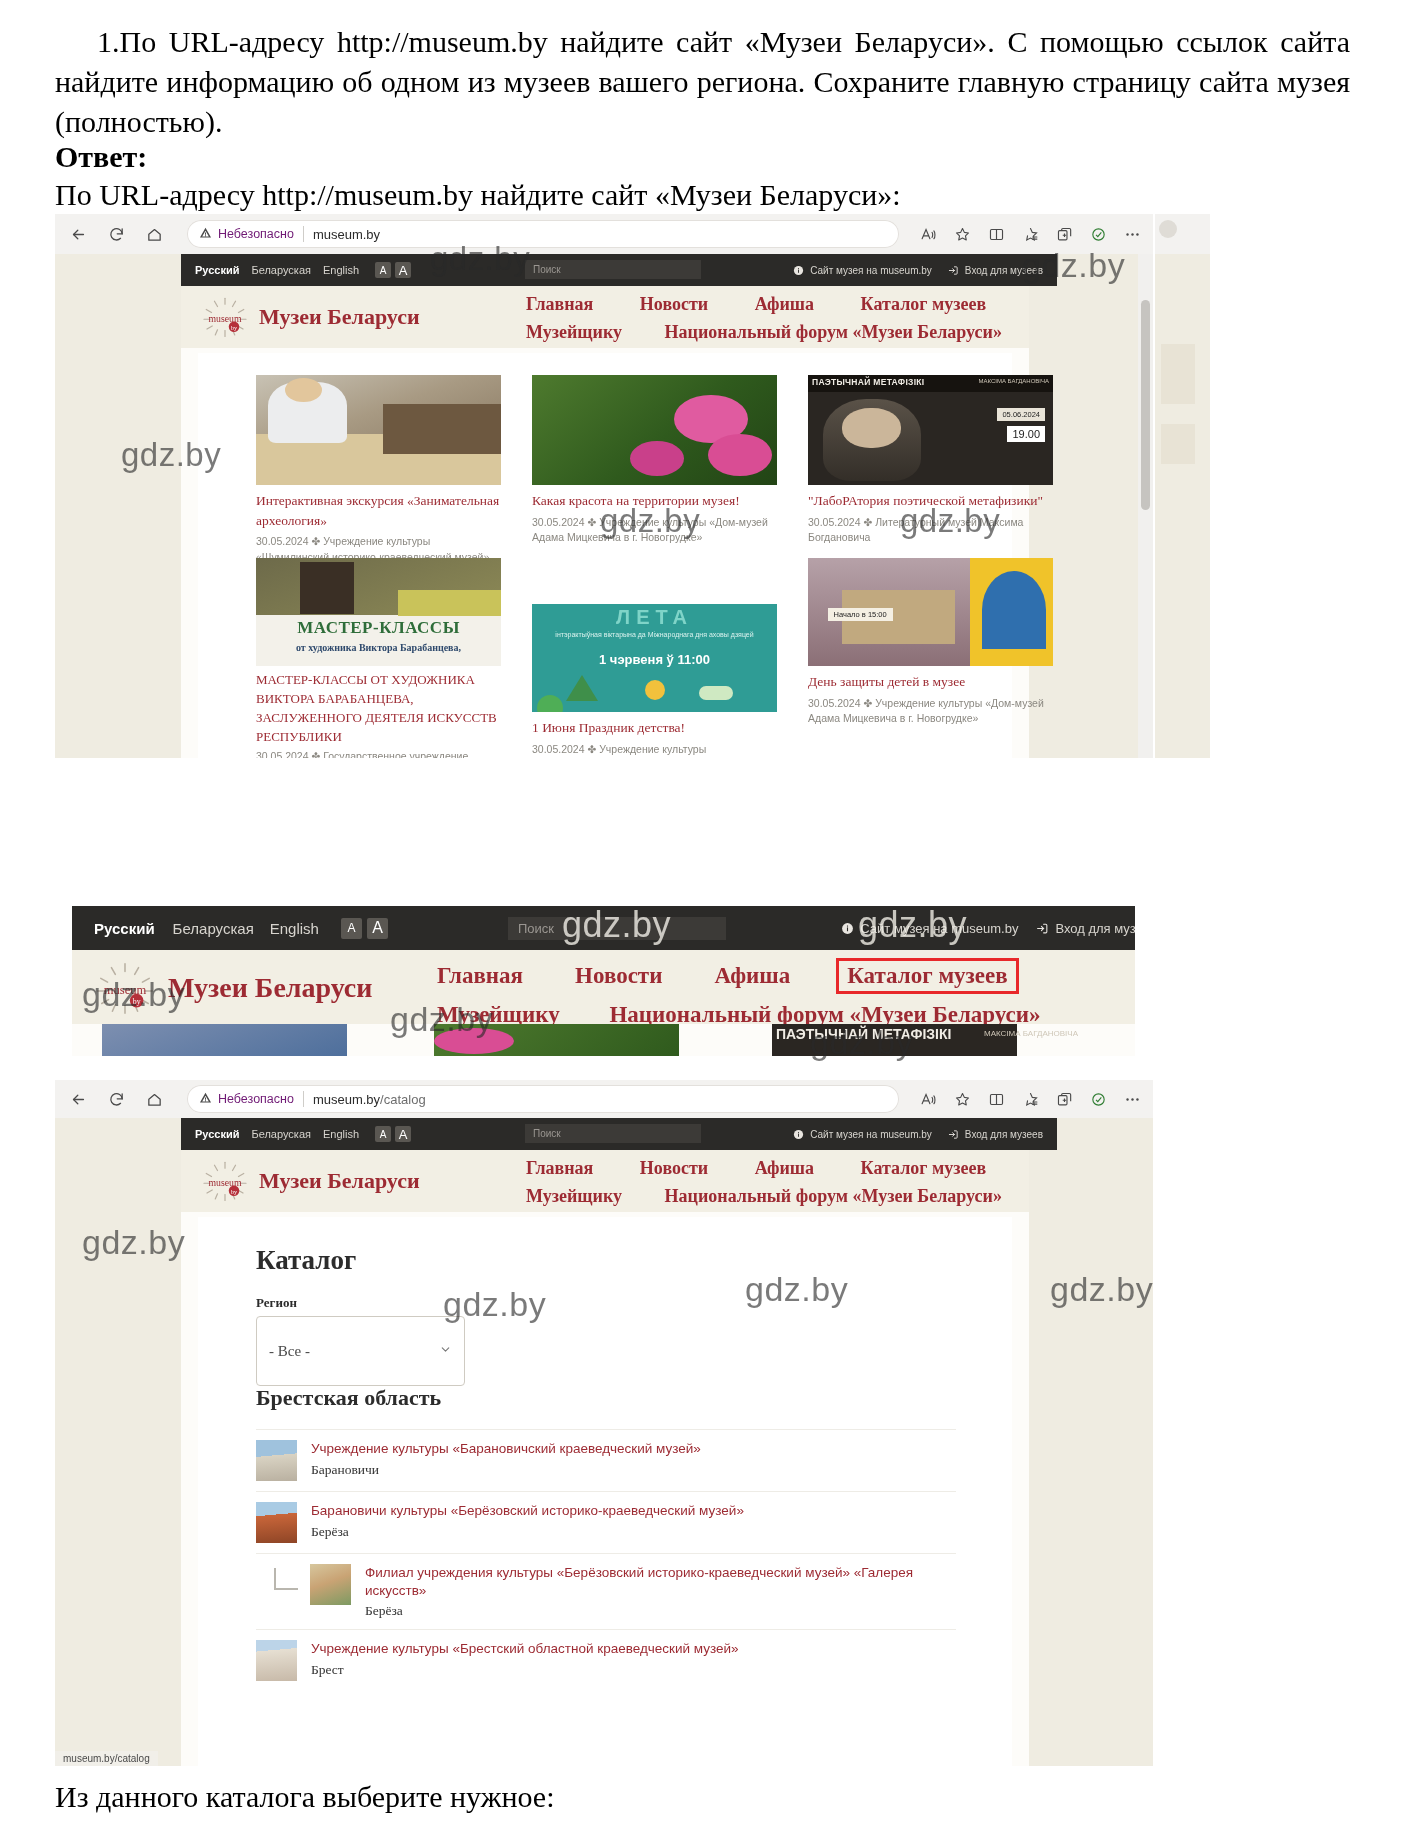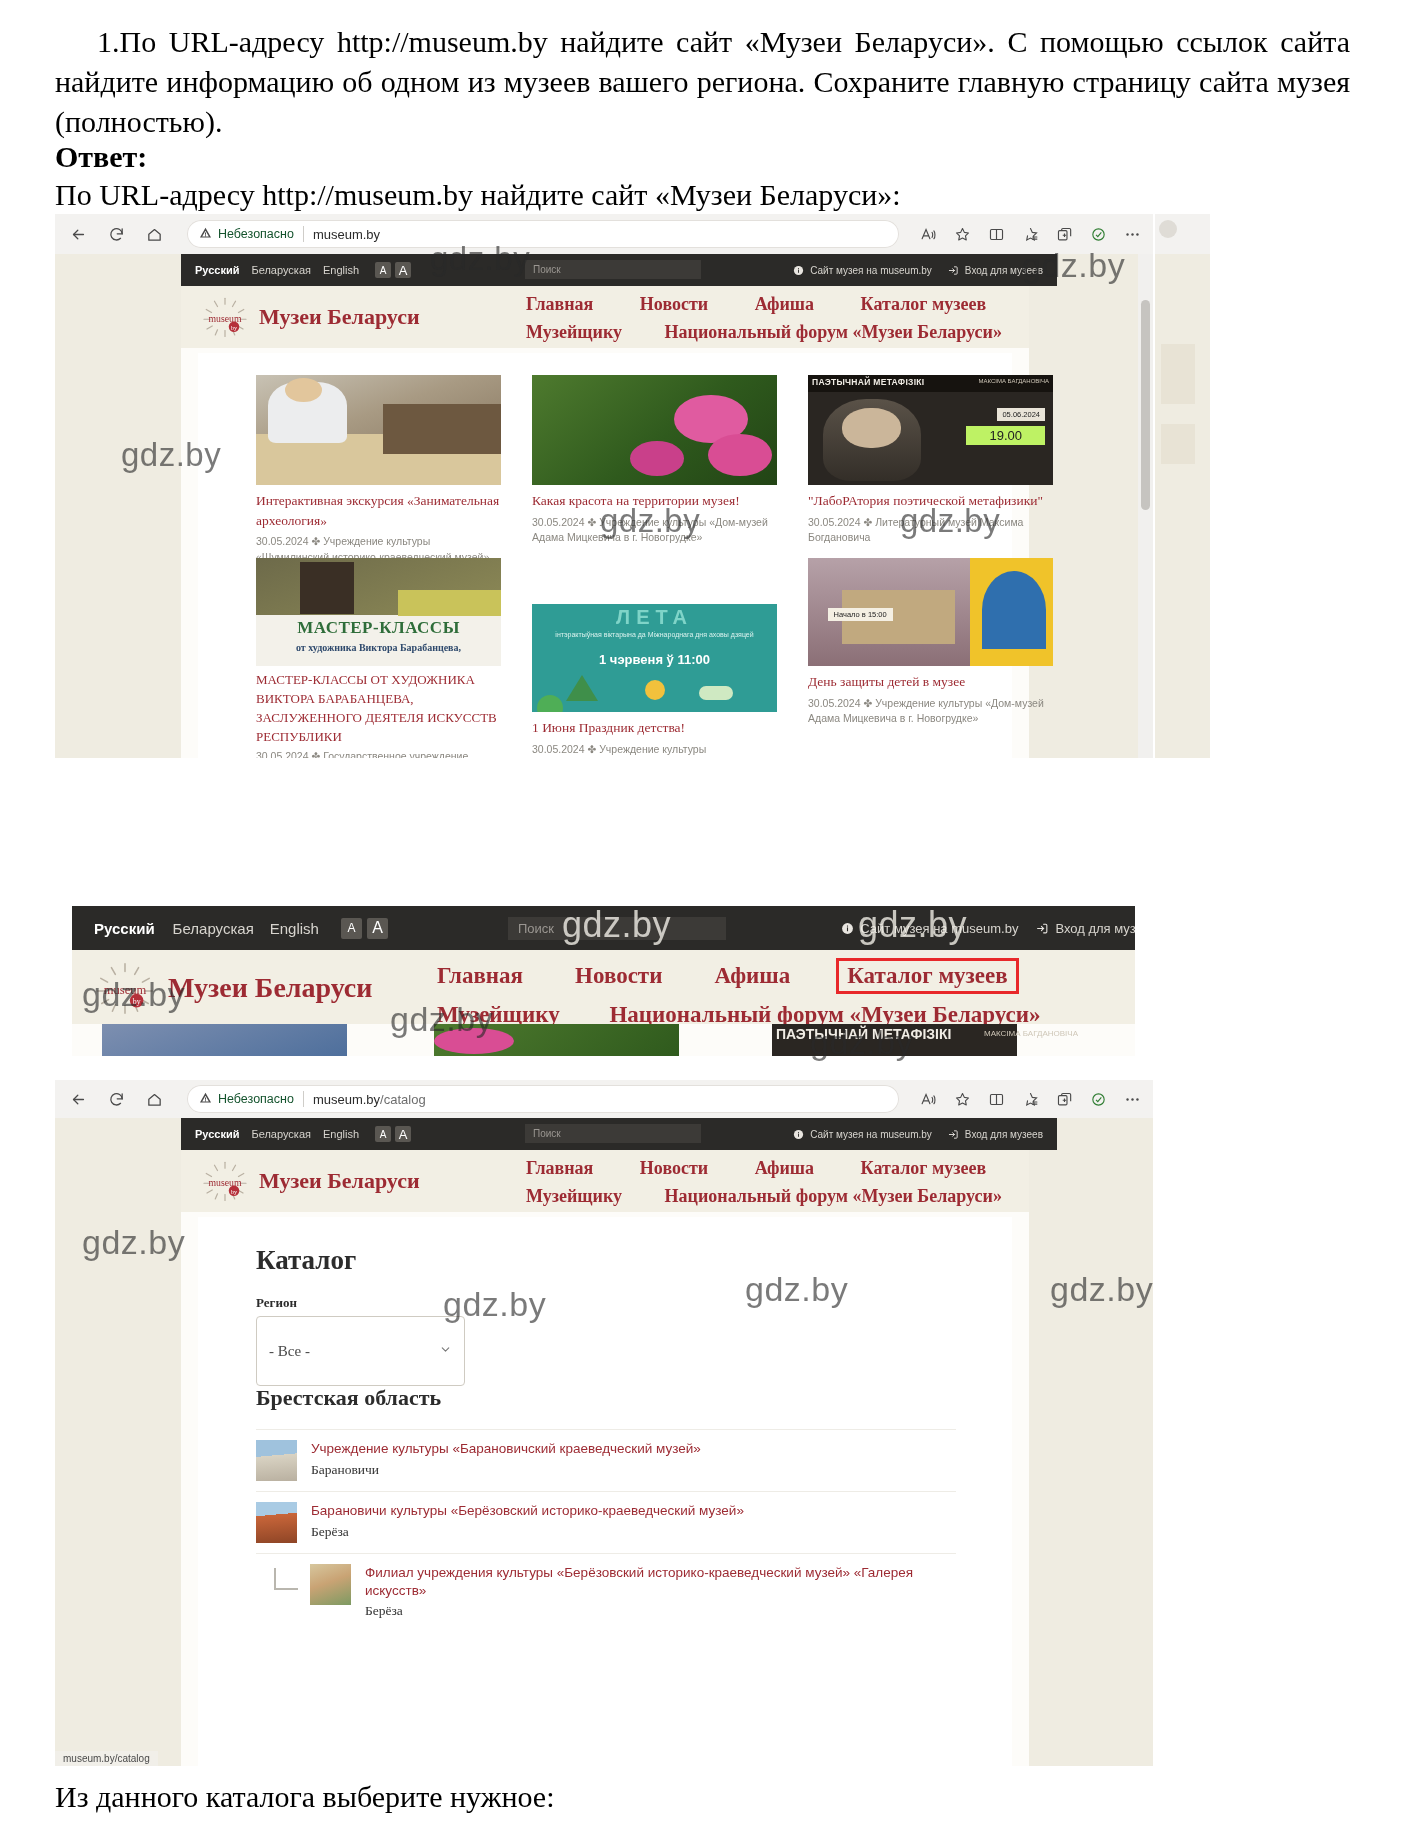--- a/index.html
+++ b/index.html
@@ -12,21 +12,21 @@
   .answer-label{left:55px;top:140px;font-size:30px;font-weight:bold;}
   .answer-line{left:55px;top:178px;font-size:30px;}
   .closing-line{left:55px;top:1780px;font-size:30px;}
 
   
   .shot{position:absolute;overflow:hidden;background:#f6f4ee;}
   .chrome{position:absolute;left:0;top:0;right:0;height:40px;background:#f4f3f1;display:flex;align-items:center;}
   .chrome-btn{width:30px;height:30px;margin-left:8px;display:flex;align-items:center;justify-content:center;color:#5a5a5a;border-radius:5px;}
   .chrome-btn svg{display:block;}
   .omnibox{flex:1;height:28px;margin:0 10px;background:#fff;border-radius:14px;display:flex;align-items:center;padding:0 12px;box-shadow:inset 0 0 0 1px #e3e0dc;}
-  .omni-warn{display:flex;align-items:center;gap:6px;font-family:"Liberation Sans",sans-serif;font-size:12.5px;color:#14532d;white-space:nowrap;}
+  .omni-warn{display:flex;align-items:center;gap:6px;font-family:"Liberation Sans",sans-serif;font-size:12.5px;color:#701a75;white-space:nowrap;}
   .omni-sep{width:1px;height:16px;background:#cfcdc9;margin:0 9px;}
   .omni-url{font-family:"Liberation Sans",sans-serif;font-size:13px;color:#2b2b2b;white-space:nowrap;}
   .omni-url .dim{color:#6d6d6d;}
   .chrome-right{display:flex;align-items:center;padding-right:6px;}
   .chrome-right .chrome-btn{margin-left:4px;}
 
   
   .topbar{position:absolute;background:#2b2a28;display:flex;align-items:center;}
   .lang{font-family:Liberation Sans, sans-serif;color:#d7d4ce;white-space:nowrap;}
   .lang.active{color:#ffffff;font-weight:bold;}
@@ -253,21 +253,21 @@
       </div>
 
       <div style="position:absolute;left:610px;top:22px;width:245px;">
         <div class="thumb" style="width:245px;height:110px;background:#2a2622;">
           <div style="position:absolute;left:0;top:0;width:100%;height:15%;background:#16130f;"></div>
           <div style="position:absolute;left:4px;top:2px;font-family:'Liberation Sans',sans-serif;font-size:8.5px;color:#f0ece4;font-weight:bold;letter-spacing:.3px;">ПАЭТЫЧНАЙ МЕТАФІЗІКІ</div>
           <div style="position:absolute;right:4px;top:3px;font-family:'Liberation Sans',sans-serif;font-size:6px;color:#cfc7b8;">МАКСІМА БАГДАНОВІЧА</div>
           <div style="position:absolute;left:6%;top:22%;width:40%;height:74%;background:linear-gradient(180deg,#5a5248,#332e28);border-radius:44% 44% 28% 28%;"></div>
           <div style="position:absolute;left:14%;top:30%;width:24%;height:36%;background:#cbb69a;border-radius:48%;"></div>
           <div style="position:absolute;right:8px;top:30%;background:#e9e4d8;padding:2px 5px;font-family:'Liberation Sans',sans-serif;font-size:7.5px;color:#222;">05.06.2024</div>
-          <div style="position:absolute;right:8px;top:46%;background:#bef264;padding:2px 23px;font-family:'Liberation Sans',sans-serif;font-size:13px;color:#222;">19.00</div>
+          <div style="position:absolute;right:8px;top:46%;background:#ffffff;padding:2px 5px;font-family:'Liberation Sans',sans-serif;font-size:11px;color:#222;">19.00</div>
         </div>
         <div class="card-title" style="font-size:13.5px;line-height:1.45;margin-top:6px;">"ЛабоРАтория поэтической метафизики"</div>
         <div class="card-meta" style="font-size:10.5px;line-height:1.5;margin-top:4px;">30.05.2024 ✤ Литературный музей Максима Богдановича</div>
       </div>
 
       <div style="position:absolute;left:58px;top:205px;width:245px;">
         <div class="thumb" style="width:245px;height:108px;background:#f3f1ea;">
           <div style="position:absolute;left:0;top:0;width:100%;height:53%;background:linear-gradient(160deg,#6d6a4a,#8d8a56);"></div>
           <div style="position:absolute;left:18%;top:4%;width:22%;height:48%;background:#3a2f25;"></div>
           <div style="position:absolute;left:58%;top:30%;width:42%;height:24%;background:#c9c35a;"></div>
@@ -588,20 +588,27 @@
 
         <div class="mus-row" style="padding:10px 0;">
           <div class="branch-el" style="width:22px;height:20px;margin:4px 12px 0 18px;flex:none;"></div>
           <div class="mus-thumb" style="width:41px;height:41px;background:linear-gradient(160deg,#d7c79e 0%,#c9a374 45%,#7d9a62 100%);"></div>
           <div style="margin-left:14px;">
             <div class="mus-name" style="font-size:13.5px;line-height:1.3;">Филиал учреждения культуры «Берёзовский историко-краеведческий музей» «Галерея искусств»</div>
             <div class="mus-city" style="font-size:13.5px;margin-top:4px;">Берёза</div>
           </div>
         </div>
 
+        <div class="mus-row" style="padding:10px 0;">
+          <div class="mus-thumb" style="width:41px;height:41px;background:linear-gradient(175deg,#bcd4e8 0%,#bcd4e8 26%,#e6dfd2 26%,#c7b9a8 100%);"></div>
+          <div style="margin-left:14px;">
+            <div class="mus-name" style="font-size:13.5px;line-height:1.3;">Учреждение культуры «Брестский областной краеведческий музей»</div>
+            <div class="mus-city" style="font-size:13.5px;margin-top:4px;">Брест</div>
+          </div>
+        </div>
 
       </div>
     </div>
 
     <div style="position:absolute;left:0;bottom:0;background:#f1efe9;padding:2px 8px;font-family:'Liberation Sans',sans-serif;font-size:10px;color:#4a4a4a;">museum.by/catalog</div>
 
   </div>
 
   <div class="wm" style="left:82px;top:975px;font-size:34px;">gdz.by</div>
   <div class="wm" style="left:390px;top:1000px;font-size:34px;">gdz.by</div>

